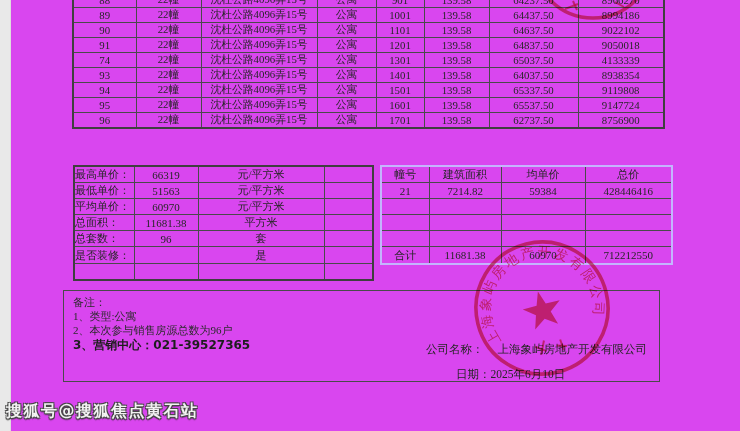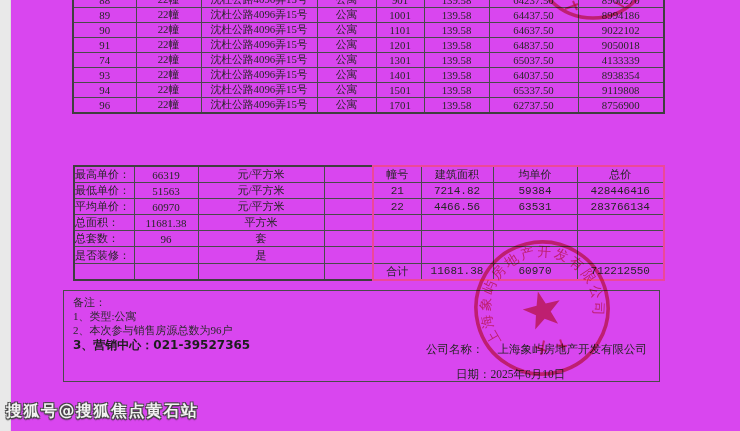--- a/index.html
+++ b/index.html
@@ -25,21 +25,21 @@
     white-space:nowrap;
     overflow:hidden;
   }
   
   .top-table{position:absolute;left:72px;top:-9px;width:591px;border:2px solid #3f3f3f;}
   .top-table td{height:13.7px;font-size:10.8px;}
   
   .sum-table{position:absolute;left:73px;top:165px;width:299px;border:2px solid #3f3f3f;}
   .sum-table td{height:15.1px;}
   .sum-table td.lbl{text-align:left;padding-left:0;}
-  .bld-table{position:absolute;left:372px;top:165px;width:291px;border:2px solid #ec4899;font-family:Liberation Mono, monospace;}
+  .bld-table{position:absolute;left:380px;top:165px;width:291px;border:2px solid #c4b5fd;}
   .bld-table td,.bld-table th{height:15.1px;}
   
   .notes-box{
     position:absolute;left:63px;top:290px;width:595px;height:90px;
     border:1.5px solid #4a4a4a;background:transparent;
   }
   .note-line{position:absolute;left:9px;font-size:11px;color:#2b2b2b;}
   .note-title{top:4px;}
   .note-1{top:18px;text-align:center;}
   .note-2{top:32px;}
@@ -152,20 +152,30 @@
           <td>94</td>
           <td>22幢</td>
           <td>沈杜公路4096弄15号</td>
           <td>公寓</td>
           <td>1501</td>
           <td>139.58</td>
           <td>65337.50</td>
           <td>9119808</td>
         </tr>
 
+        <tr>
+          <td>95</td>
+          <td>22幢</td>
+          <td>沈杜公路4096弄15号</td>
+          <td>公寓</td>
+          <td>1601</td>
+          <td>139.58</td>
+          <td>65537.50</td>
+          <td>9147724</td>
+        </tr>
 
         <tr>
           <td>96</td>
           <td>22幢</td>
           <td>沈杜公路4096弄15号</td>
           <td>公寓</td>
           <td>1701</td>
           <td>139.58</td>
           <td>62737.50</td>
           <td>8756900</td>
@@ -250,26 +260,20 @@
     </thead>
     <tbody>
 
         <tr>
           <td>21</td>
           <td>7214.82</td>
           <td>59384</td>
           <td>428446416</td>
         </tr>
 
-        <tr>
-          <td>22</td>
-          <td>4466.56</td>
-          <td>63531</td>
-          <td>283766134</td>
-        </tr>
 
         <tr>
           <td></td>
           <td></td>
           <td></td>
           <td></td>
         </tr>
 
         <tr>
           <td></td>

